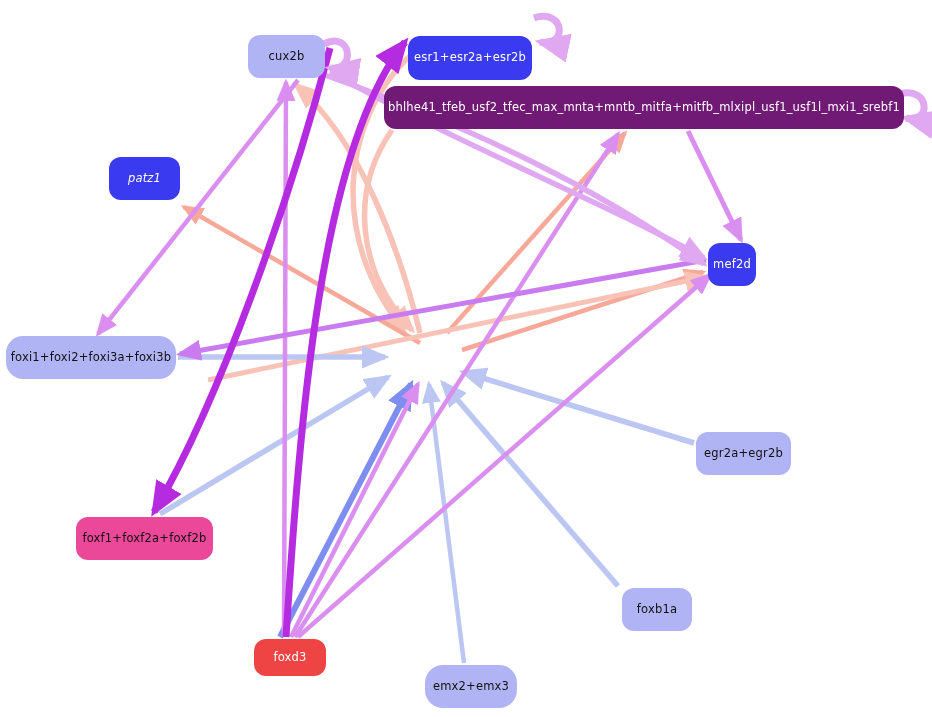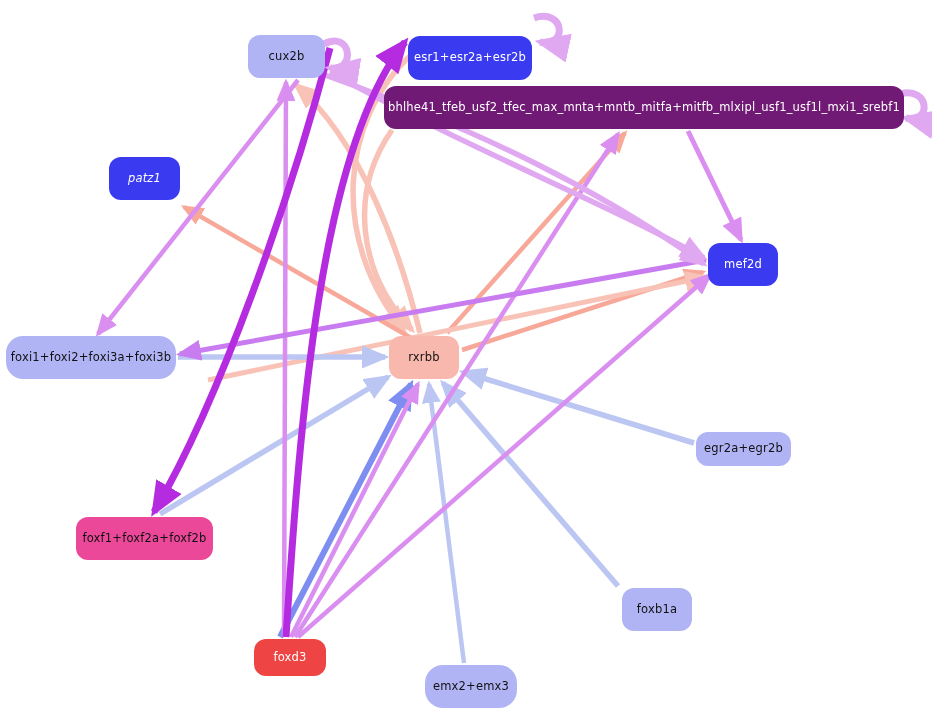--- a/index.html
+++ b/index.html
@@ -153,33 +153,30 @@
     </div>
 
     <div class="node" style="left:384px; top:86px; width:520px; height:43px; background:#701a75; color:#ffffff;">
       <span class="node-label">bhlhe41_tfeb_usf2_tfec_max_mnta+mntb_mitfa+mitfb_mlxipl_usf1_usf1l_mxi1_srebf1</span>
     </div>
 
     <div class="node" style="left:109px; top:157px; width:71px; height:43px; background:#3a3af0; color:#ffffff;font-style:italic;">
       <span class="node-label">patz1</span>
     </div>
 
-    <div class="node" style="left:708px; top:243px; width:70px; height:43px; background:#3a3af0; color:#ffffff;">
+    <div class="node" style="left:708px; top:243px; width:48px; height:43px; background:#3a3af0; color:#ffffff;">
       <span class="node-label">mef2d</span>
     </div>
 
     <div class="node" style="left:6px; top:336px; width:170px; height:43px; background:#b0b4f5; color:#111111;border-radius:17px;">
       <span class="node-label">foxi1+foxi2+foxi3a+foxi3b</span>
     </div>
 
-    <div class="node" style="left:389px; top:336px; width:70px; height:43px; background:#f9b8ae; color:#111111;">
-      <span class="node-label">rxrbb</span>
-    </div>
 
-    <div class="node" style="left:696px; top:432px; width:95px; height:34px; background:#b0b4f5; color:#111111;">
+    <div class="node" style="left:696px; top:432px; width:95px; height:43px; background:#b0b4f5; color:#111111;">
       <span class="node-label">egr2a+egr2b</span>
     </div>
 
     <div class="node" style="left:76px; top:517px; width:137px; height:43px; background:#ec4899; color:#111111;">
       <span class="node-label">foxf1+foxf2a+foxf2b</span>
     </div>
 
     <div class="node" style="left:607px; top:588px; width:70px; height:43px; background:#b0b4f5; color:#111111;margin-left:15px;">
       <span class="node-label">foxb1a</span>
     </div>

